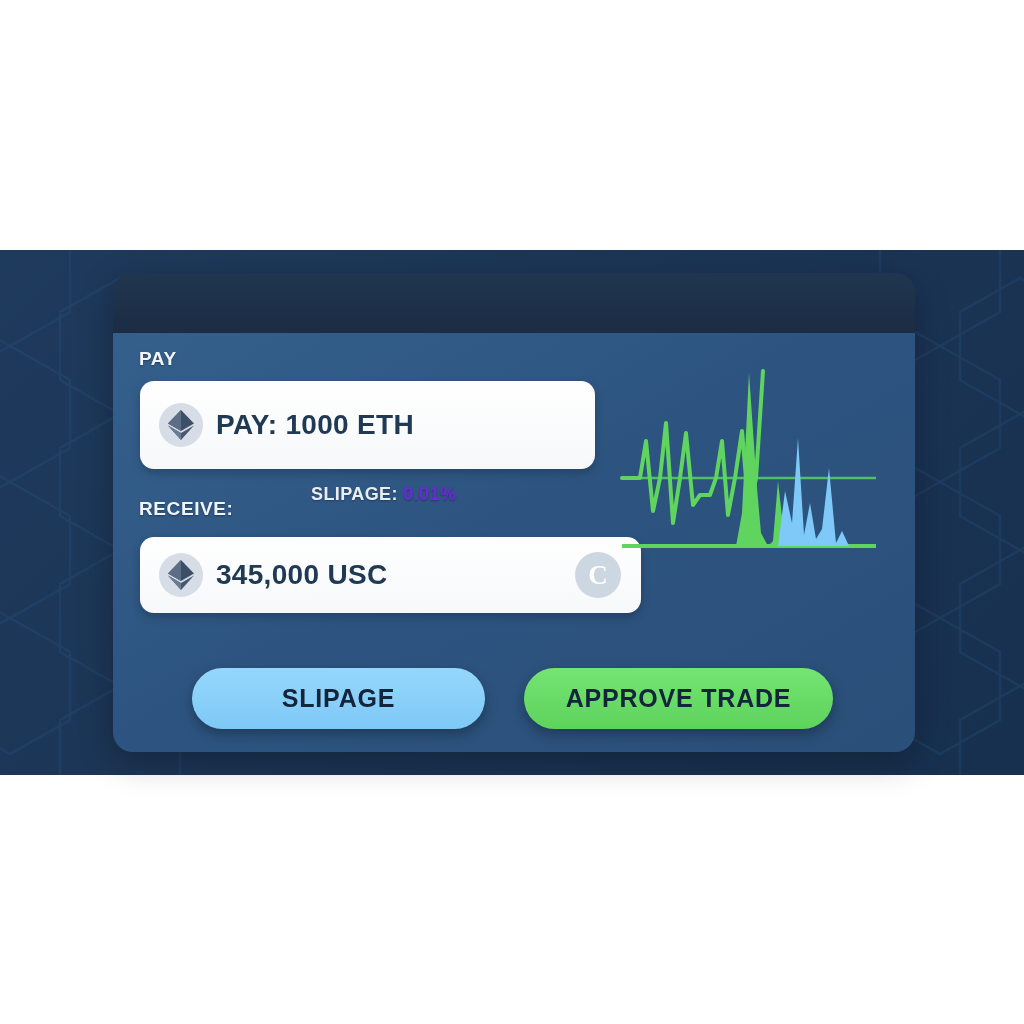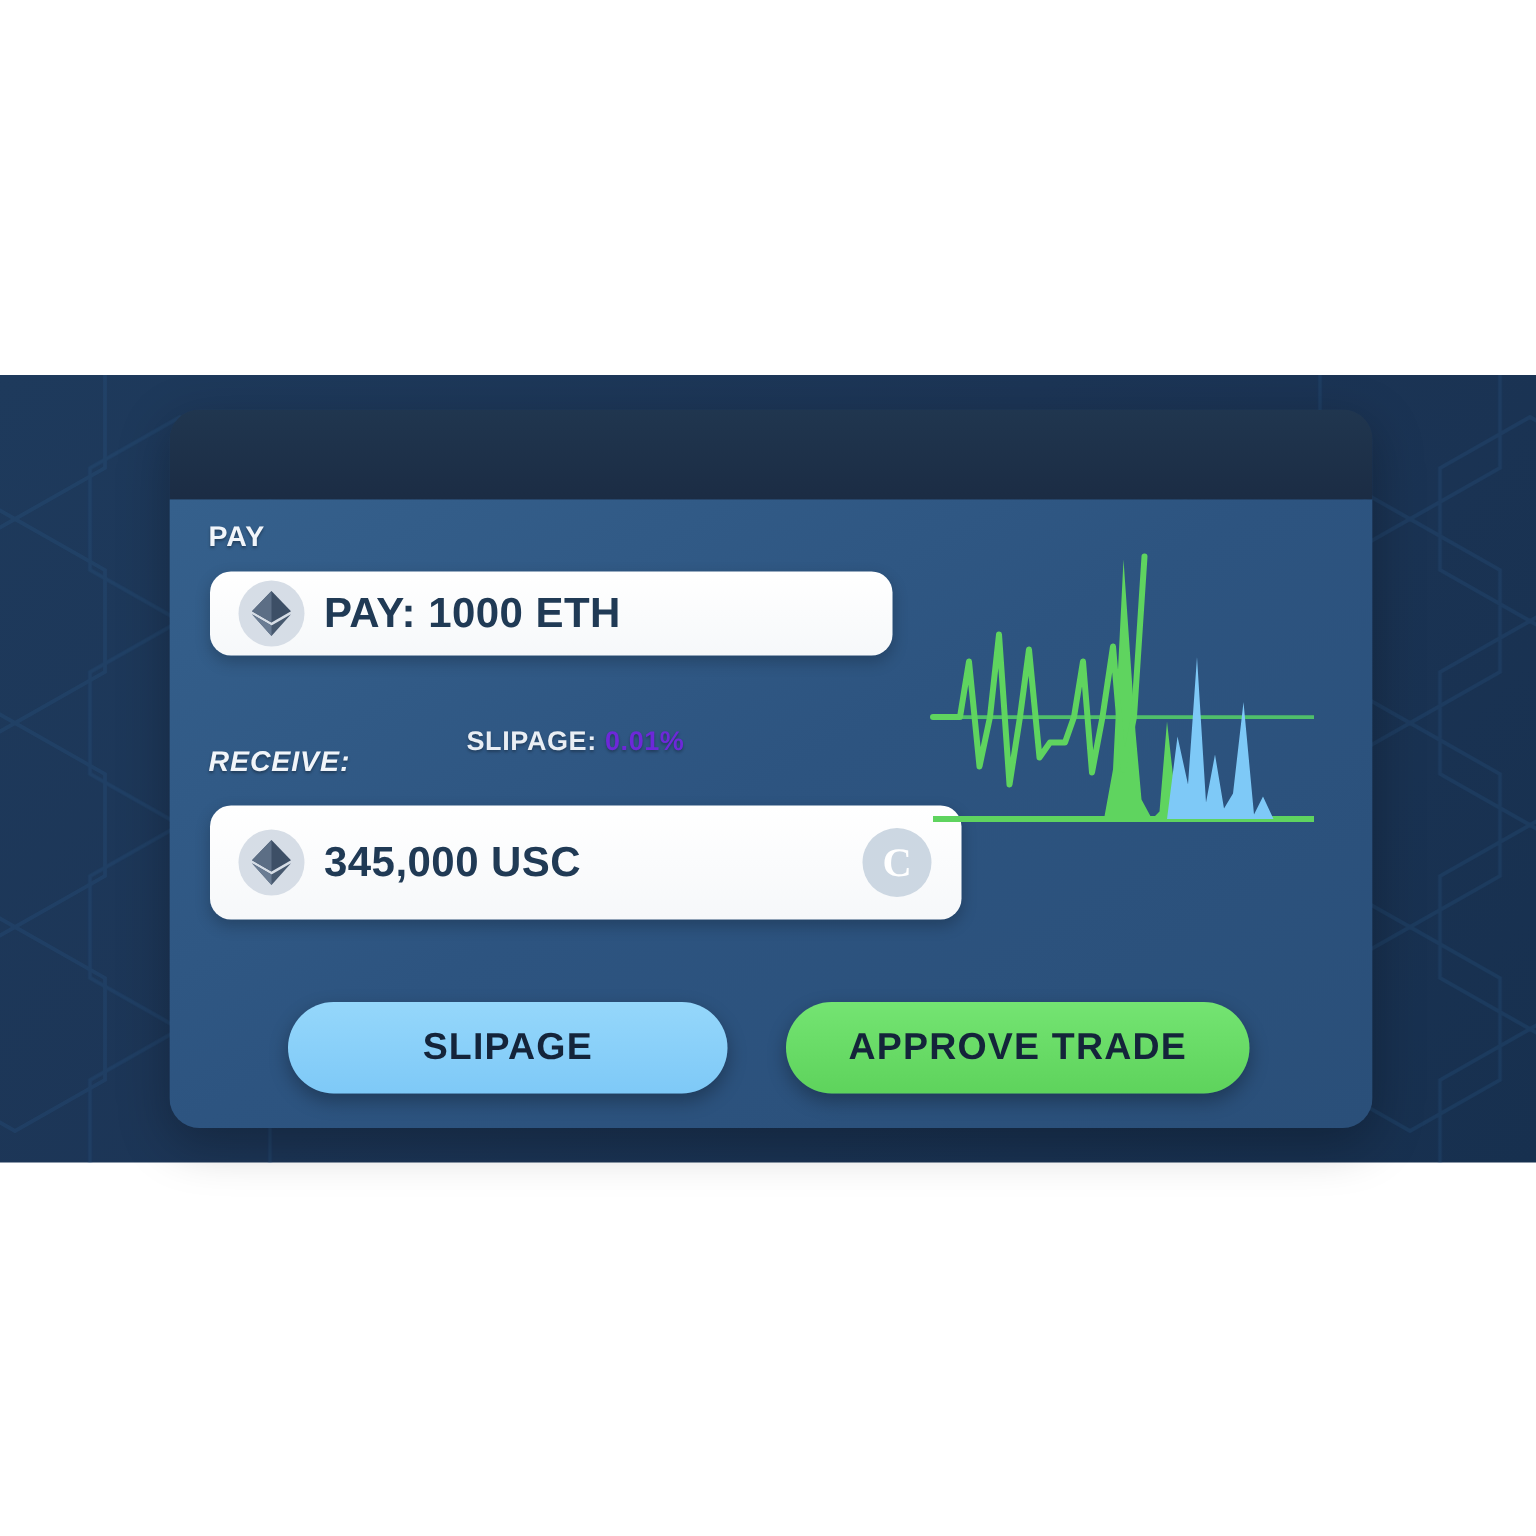--- a/index.html
+++ b/index.html
@@ -80,21 +80,21 @@
   
   .field-label {
     position: absolute;
     color: #f1f5fa;
     font-size: 19px;
     font-weight: bold;
     letter-spacing: 0.6px;
     text-shadow: 0 1px 2px rgba(0,0,0,0.35);
   }
   .lbl-pay     { left: 139px; top: 348px; }
-  .lbl-receive { left: 139px; top: 498px; font-style: italic; }
+  .lbl-receive { left: 139px; top: 498px; }
 
   .slippage {
     position: absolute;
     left: 311px;
     top: 484px;
     font-size: 18px;
     font-weight: bold;
     color: #e9eef4;
     letter-spacing: 0.4px;
     text-shadow: 0 1px 2px rgba(0,0,0,0.3);
@@ -102,21 +102,21 @@
   }
   .slippage .val { color: #6d28d9; }
 
   
   .input-pill {
     position: absolute;
     background: linear-gradient(180deg, #ffffff 0%, #f6f8fa 100%);
     border-radius: 14px;
     box-shadow: 0 4px 10px rgba(0,0,0,0.22);
   }
-  .pill-pay     { left: 140px; top: 381px; width: 455px; height: 56px; }
+  .pill-pay     { left: 140px; top: 381px; width: 455px; height: 88px; }
   .pill-receive { left: 140px; top: 537px; width: 455px; height: 76px; padding-left: 46px; }
 
   .coin-circle {
     position: absolute;
     left: 19px;
     top: 50%;
     transform: translateY(-50%);
     width: 44px;
     height: 44px;
     border-radius: 50%;

